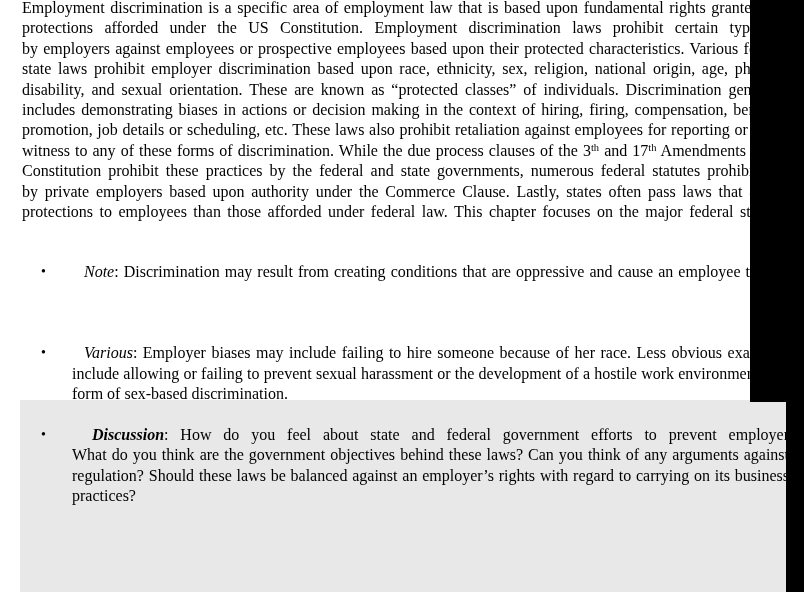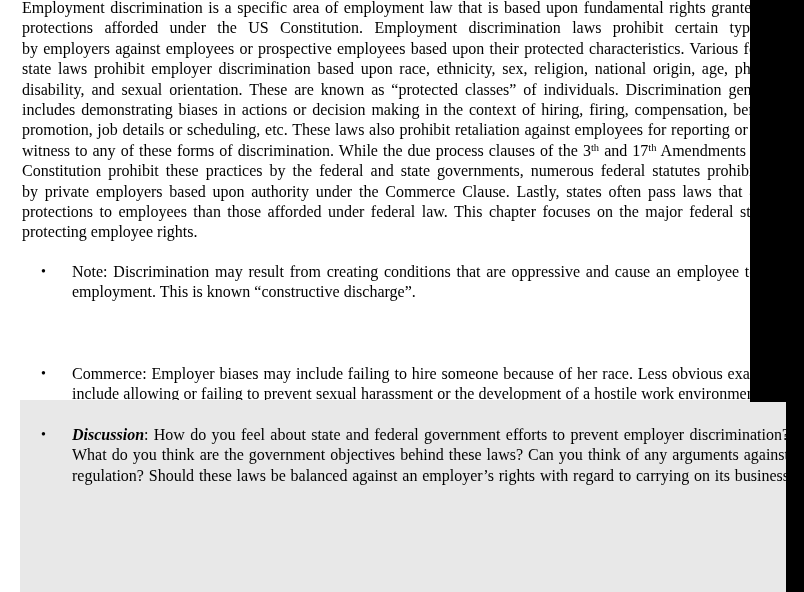--- a/index.html
+++ b/index.html
@@ -7,63 +7,62 @@
     width:804px;height:592px;position:relative;overflow:hidden;
     background:#ffffff;color:#000000;
     font-family:"Liberation Serif","DejaVu Serif",serif;
     font-size:16px;line-height:20.4px;
   }
   .abs{position:absolute;}
   .ln{line-height:20.4px;height:20.4px;overflow:hidden;text-align:justify;}
   .ln.j{text-align-last:justify;}
   .ln.last{text-align-last:left;}
   .sup{font-size:10.5px;position:relative;top:-4.5px;}
-  .lbl-i{}
-  .lbl-bi{font-style:italic;font-weight:bold;}
+  .lbl-i{font-style:italic;margin-left:12px;}
+  .lbl-bi{font-style:italic;font-weight:bold;margin-left:20px;}
   .bullet{position:relative;}
   .marker{position:absolute;left:-31px;top:0;font-size:14px;}
   .graybox{background:#e8e8e8;}
   .redact{background:#000000;z-index:5;}
 </style>
 </head>
 <body>
 
 <div class="abs" style="left:22px;top:-2px;width:766px;">
   <div class="ln j">Employment discrimination is a specific area of employment law that is based upon fundamental rights granted and</div>
   <div class="ln j">protections afforded under the US Constitution. Employment discrimination laws prohibit certain types of discrimination</div>
   <div class="ln j">by employers against employees or prospective employees based upon their protected characteristics. Various federal and</div>
   <div class="ln j">state laws prohibit employer discrimination based upon race, ethnicity, sex, religion, national origin, age, physical</div>
   <div class="ln j">disability, and sexual orientation. These are known as “protected classes” of individuals. Discrimination generally</div>
   <div class="ln j">includes demonstrating biases in actions or decision making in the context of hiring, firing, compensation, benefits,</div>
   <div class="ln j">promotion, job details or scheduling, etc. These laws also prohibit retaliation against employees for reporting or being</div>
   <div class="ln j"><span>witness to any of these forms of discrimination. While the due process clauses of the 3</span><span class="sup">th</span><span> and 17</span><span class="sup">th</span><span> Amendments to the US</span></div>
   <div class="ln j">Constitution prohibit these practices by the federal and state governments, numerous federal statutes prohibit this conduct</div>
   <div class="ln j">by private employers based upon authority under the Commerce Clause. Lastly, states often pass laws that afford greater</div>
   <div class="ln j">protections to employees than those afforded under federal law. This chapter focuses on the major federal statutes</div>
-  <div class="ln last">protecting employee rights.</div>
 </div>
 
 <div class="abs bullet" style="left:72px;top:262px;width:716px;">
   <span class="marker">•</span>
   <div class="ln j"><span class="lbl-i">Note</span><span>: Discrimination may result from creating conditions that are oppressive and cause an employee to quit</span></div>
-  <div class="ln last">employment. This is known “constructive discharge”.</div>
 </div>
 
 <div class="abs bullet" style="left:72px;top:323px;width:716px;">
   <span class="marker">•</span>
-  <div class="ln j"><span class="lbl-i">Commerce</span><span>: Employer biases may include failing to hire someone because of her race. Less obvious examples</span></div>
+  <div class="ln j"><span class="lbl-i">Various</span><span>: Employer biases may include failing to hire someone because of her race. Less obvious examples</span></div>
   <div class="ln j">include allowing or failing to prevent sexual harassment or the development of a hostile work environment as a</div>
   <div class="ln last">form of sex-based discrimination.</div>
 </div>
 
 <div class="abs graybox" style="left:20px;top:400px;width:770px;height:192px;">
 
   <div class="abs bullet" style="left:52px;top:25px;width:717px;">
     <span class="marker">•</span>
     <div class="ln j"><span class="lbl-bi">Discussion</span><span>: How do you feel about state and federal government efforts to prevent employer discrimination?</span></div>
     <div class="ln j">What do you think are the government objectives behind these laws? Can you think of any arguments against such</div>
     <div class="ln j">regulation? Should these laws be balanced against an employer’s rights with regard to carrying on its business</div>
+    <div class="ln last">practices?</div>
   </div>
 
 </div>
 
 <div class="abs redact" style="left:750px;top:0px;width:54px;height:402px;"></div>
 <div class="abs redact" style="left:786px;top:398px;width:18px;height:194px;"></div>
 
 </body></html>

